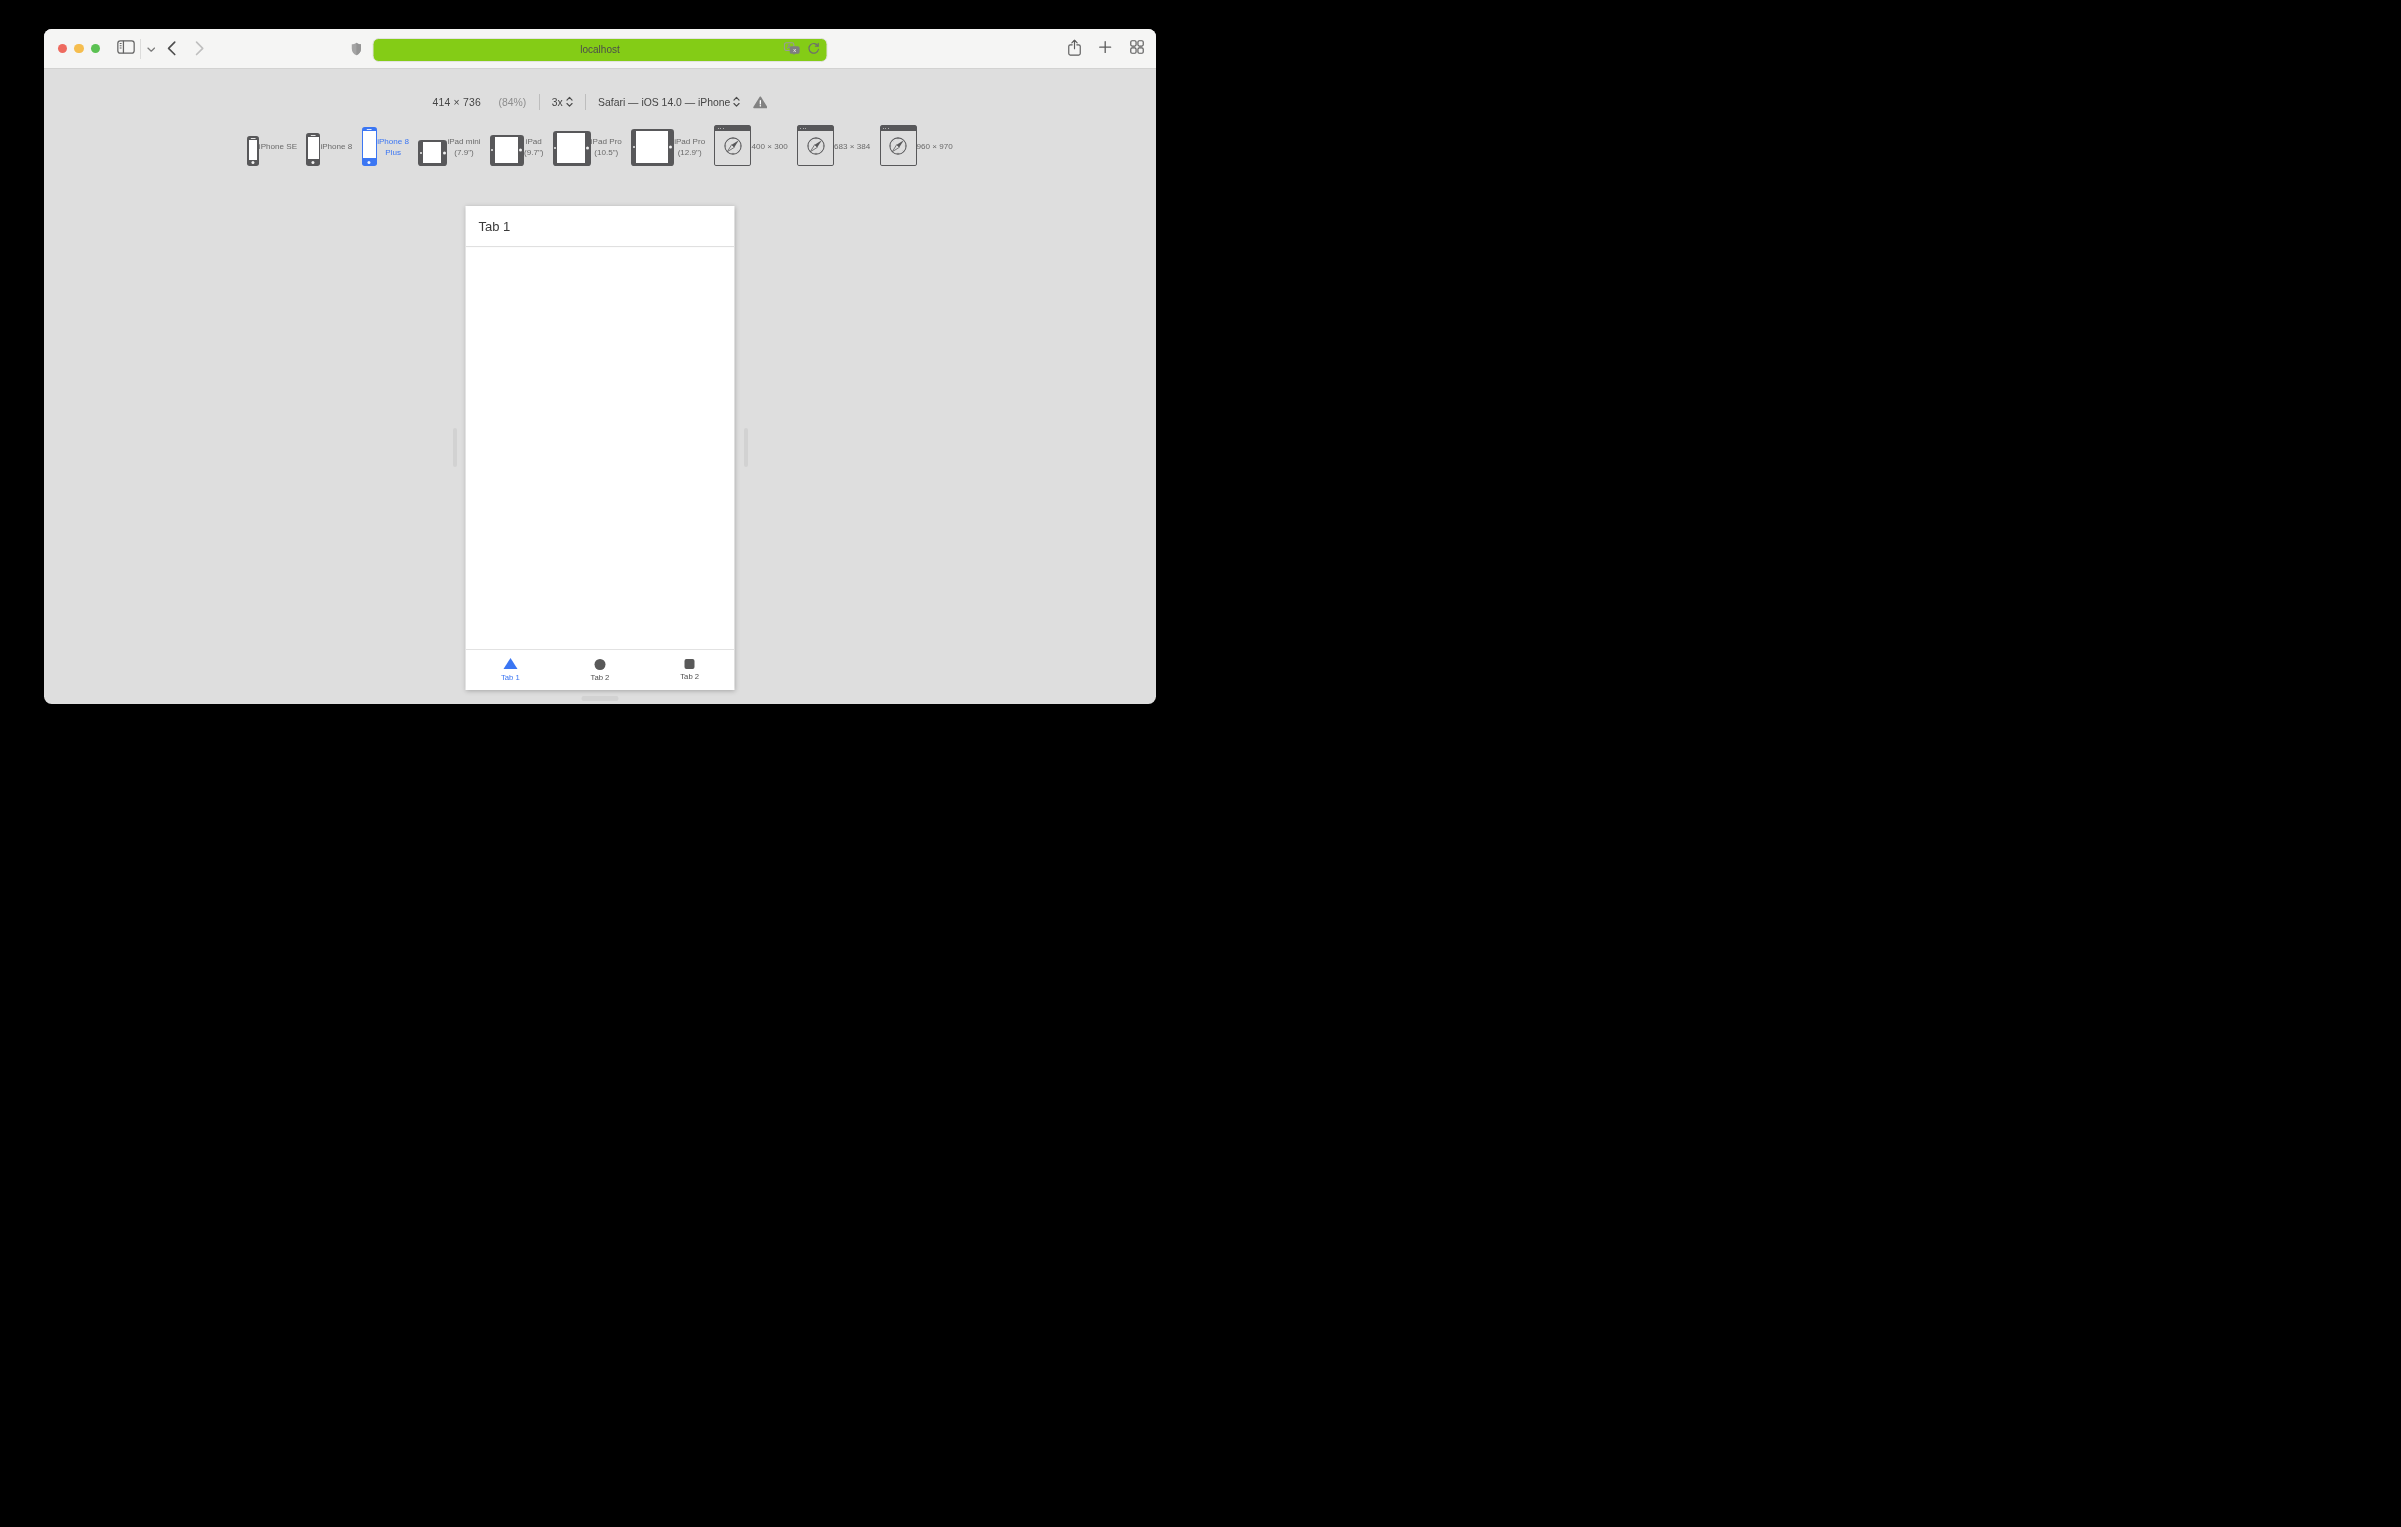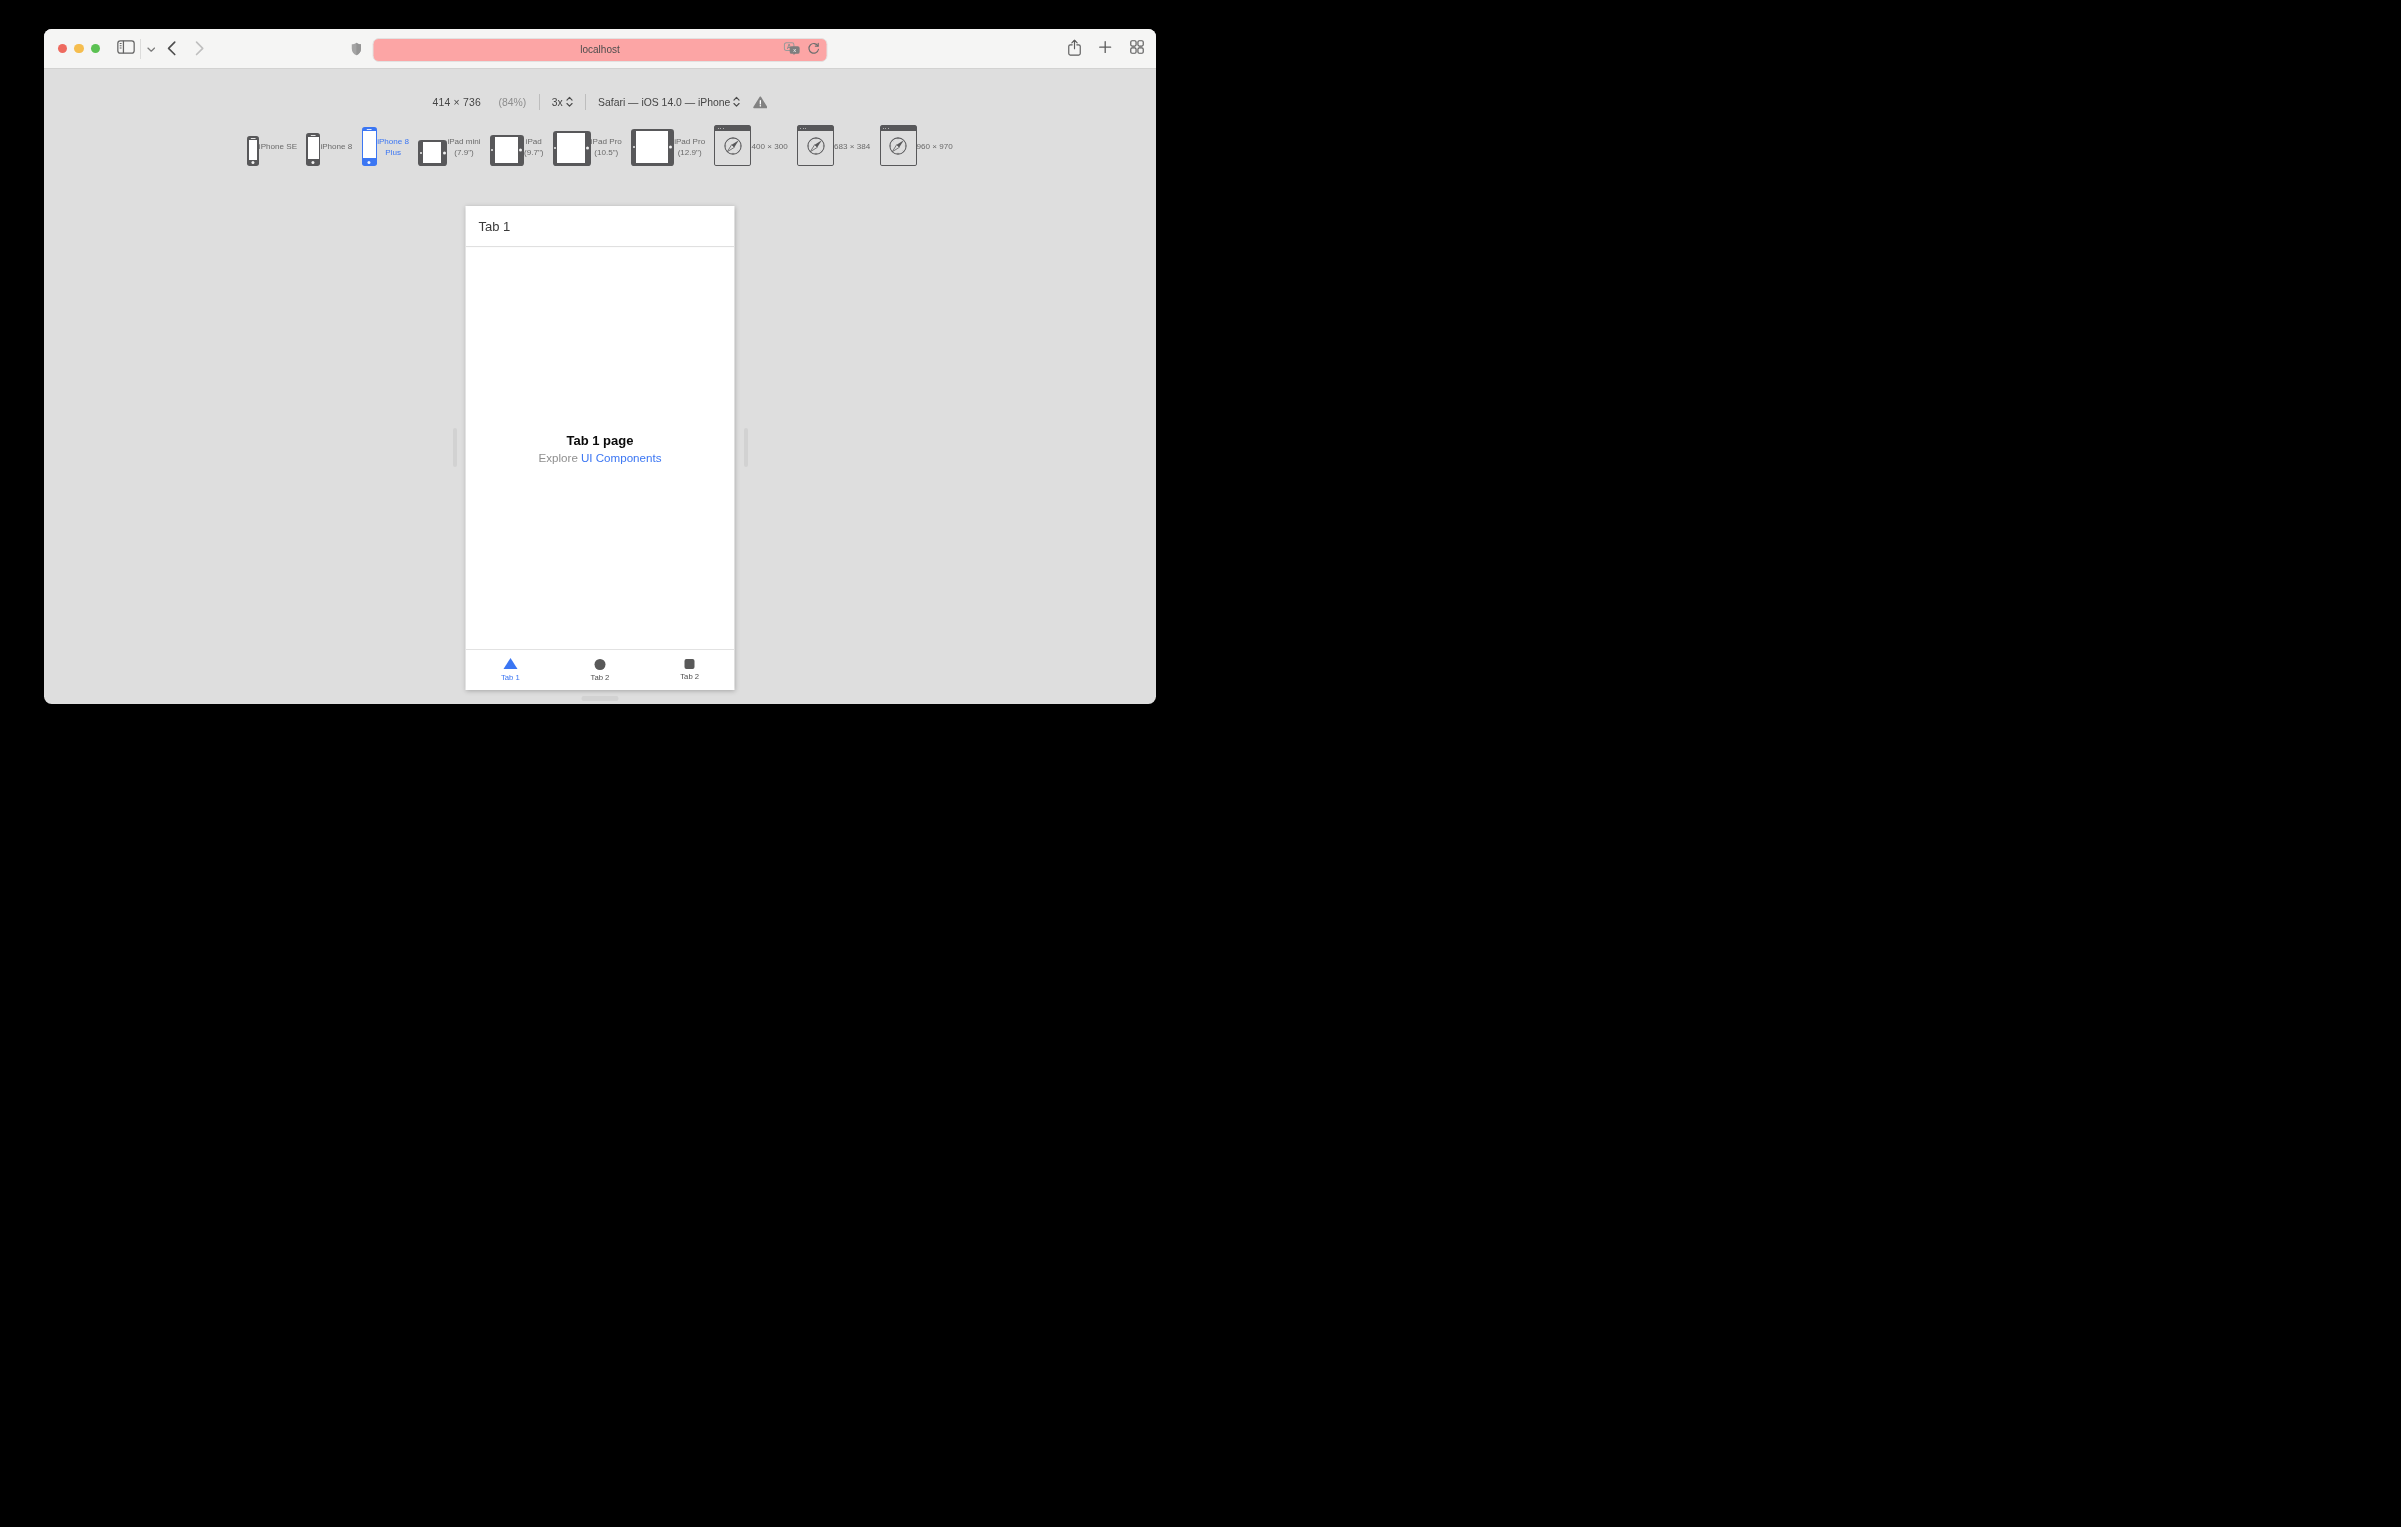--- a/index.html
+++ b/index.html
@@ -9,21 +9,21 @@
           overflow:hidden;background:#dedede;box-shadow:0 10.8px 31px rgba(0,0,0,.55);}
   
   .toolbar{position:relative;height:39px;background:#f5f5f4;border-bottom:0.8px solid #d2d2d1;}
   .traffic{position:absolute;left:14px;top:14.7px;display:flex;gap:7px;}
   .tl{width:9.3px;height:9.3px;border-radius:50%;}
   .tl.red{background:#ee6a5f;}  .tl.yellow{background:#f5bd4e;}  .tl.green{background:#5bc152;}
   .tbtn{position:absolute;top:0;height:39px;display:flex;align-items:center;background:none;border:none;padding:0;cursor:default;}
   .sb-group{left:73px;gap:5.4px;}
   .sb-div{width:0.8px;height:20px;background:#dcdcdb;}
   .urlbar{position:absolute;left:50%;top:8.5px;transform:translateX(-50%);width:453px;height:22.4px;
-          background:#fca5a5;border:0.8px solid #e2e2e1;border-radius:6.2px;}
+          background:#84cc16;border:0.8px solid #e2e2e1;border-radius:6.2px;}
   .urltext{position:absolute;left:0;right:0;top:0;bottom:0;display:flex;align-items:center;justify-content:center;
            font-size:10px;color:#4c4c4c;}
   .url-icons{position:absolute;right:7px;top:0;height:22.4px;display:flex;align-items:center;gap:7px;}
   .right-icons{position:absolute;right:12.4px;top:0;height:39px;display:flex;align-items:center;gap:18px;}
   .shield-wrap{left:307px;}
   
   .rdm-row{margin-top:25px;display:flex;align-items:center;justify-content:center;gap:7.7px;
            font-size:10.4px;color:#454545;}
   .rdm-dim{letter-spacing:0.2px;}
   .rdm-zoom{color:#8d8d8d;margin-left:10px;}
@@ -348,24 +348,20 @@
         </span>
           </span>
         <span class="dev-label">960 × 970</span>
       </div>
     </div>
 
     <div class="phone">
       <div class="ph-header">
         <span>Tab 1</span>
       </div>
-      <div class="ph-body">
-        <div class="ph-title">Tab 1 page</div>
-        <div class="ph-sub"><span>Explore</span><a>UI Components</a></div>
-      </div>
       <div class="tabbar">
         <div class="tab active">
           <span class="tri"></span>
           <span class="lbl">Tab 1</span>
         </div>
         <div class="tab">
           <span class="cir"></span>
           <span class="lbl">Tab 2</span>
         </div>
         <div class="tab">

